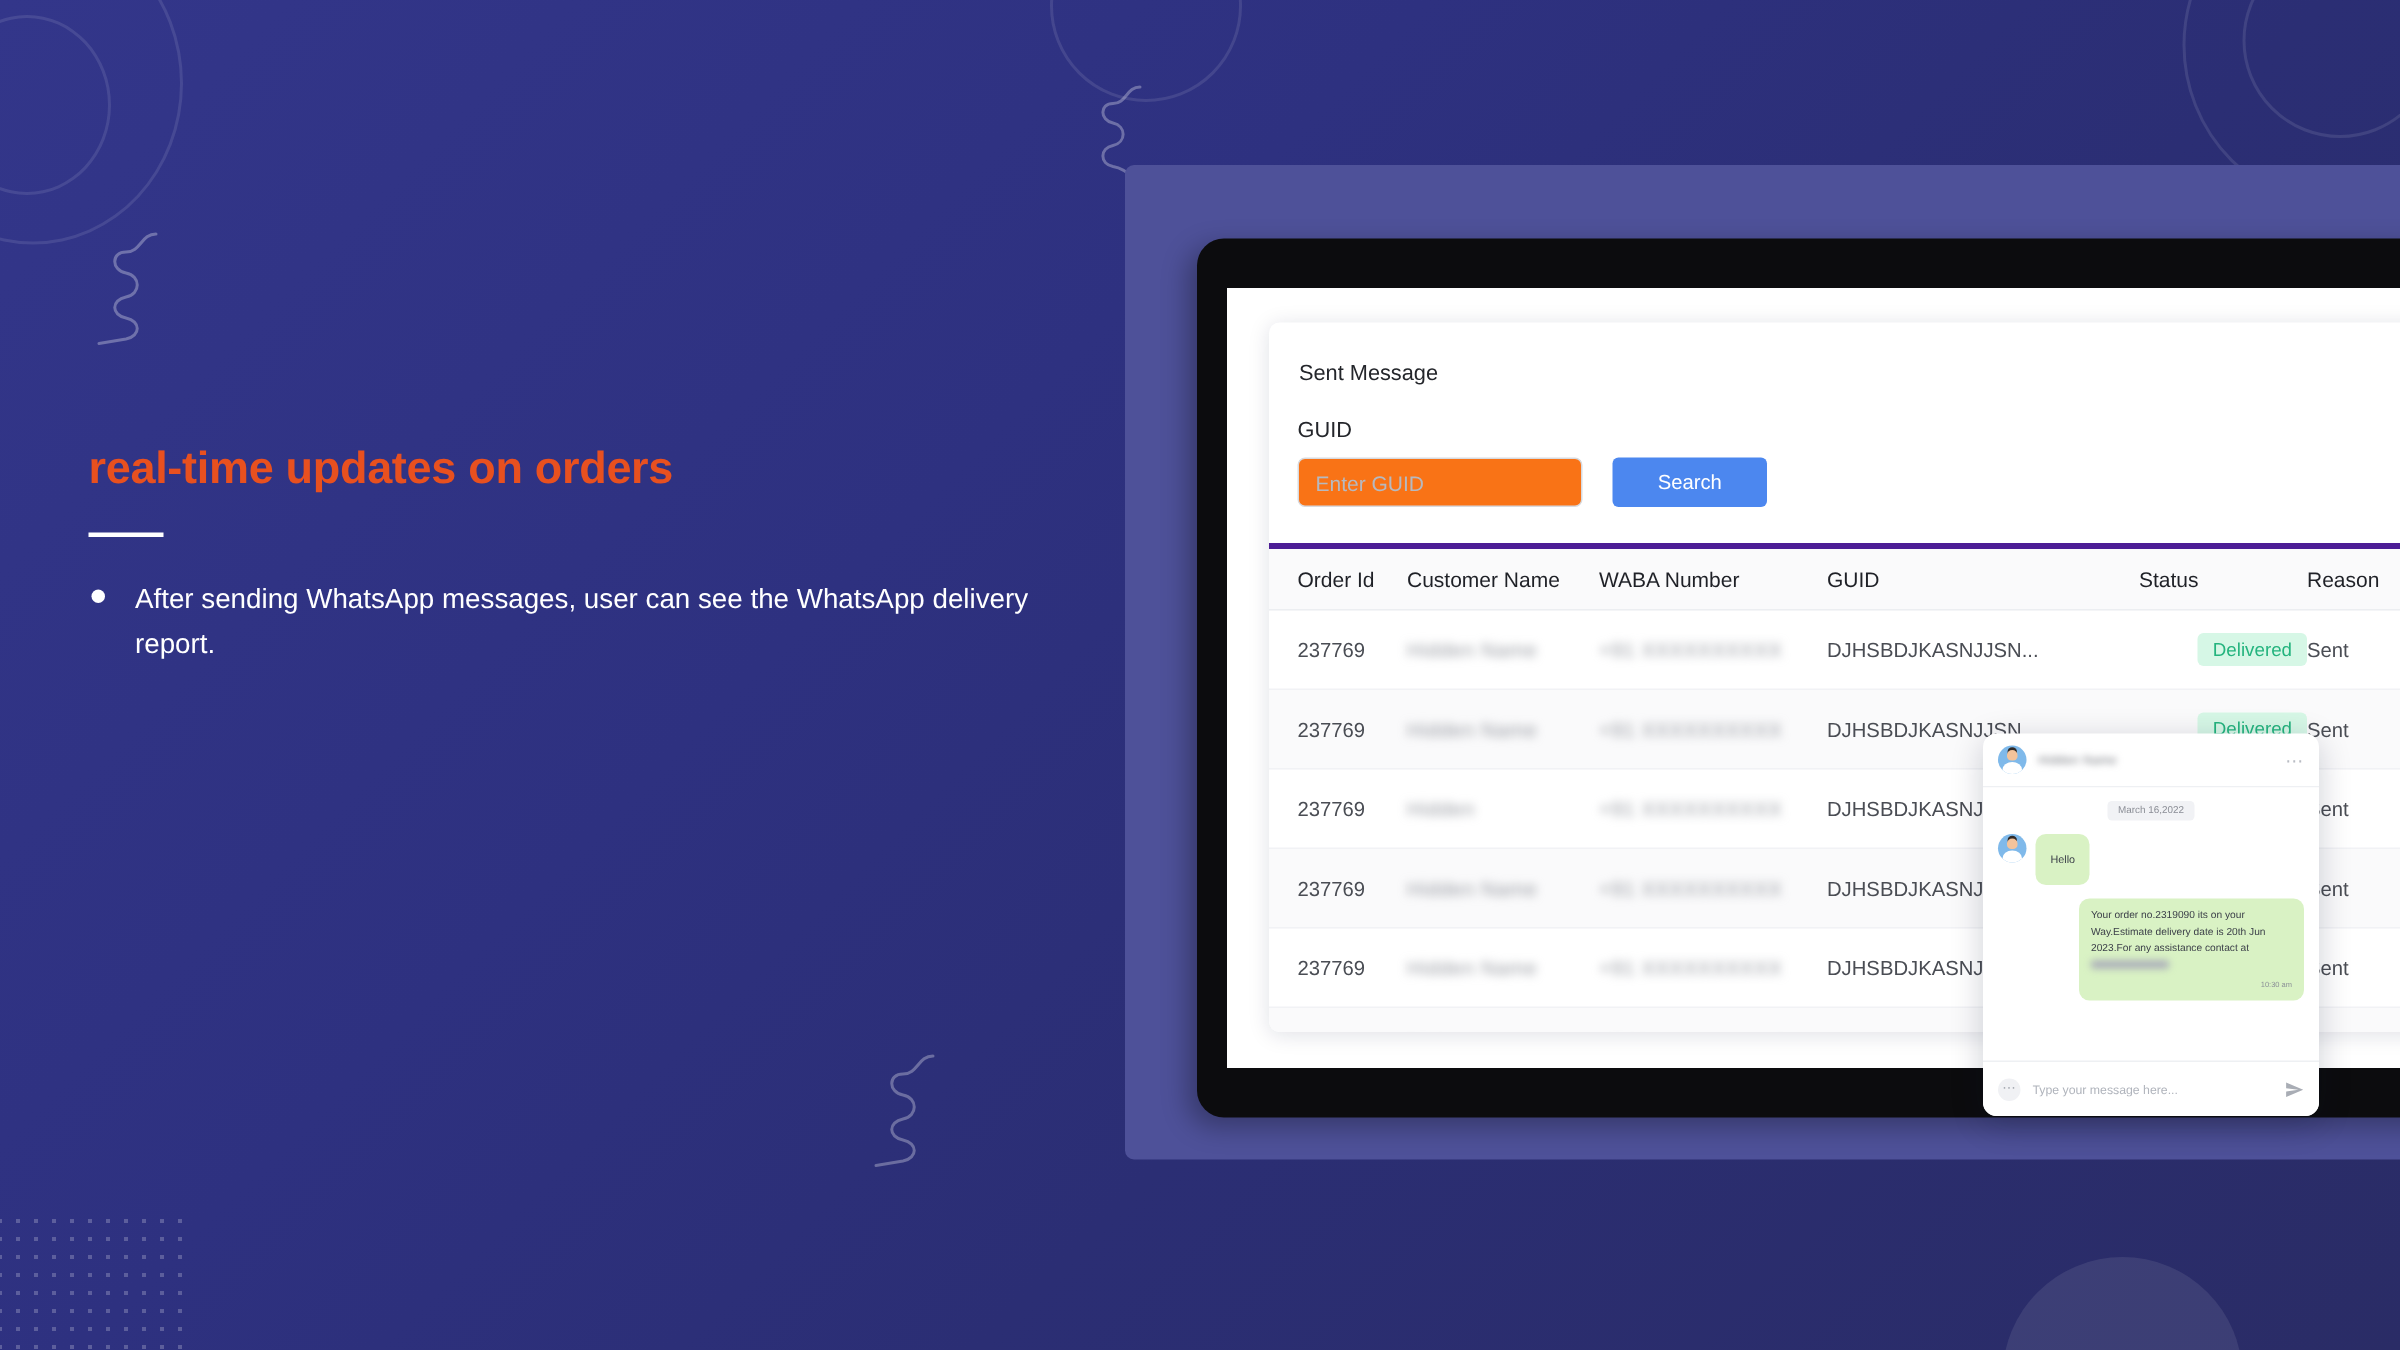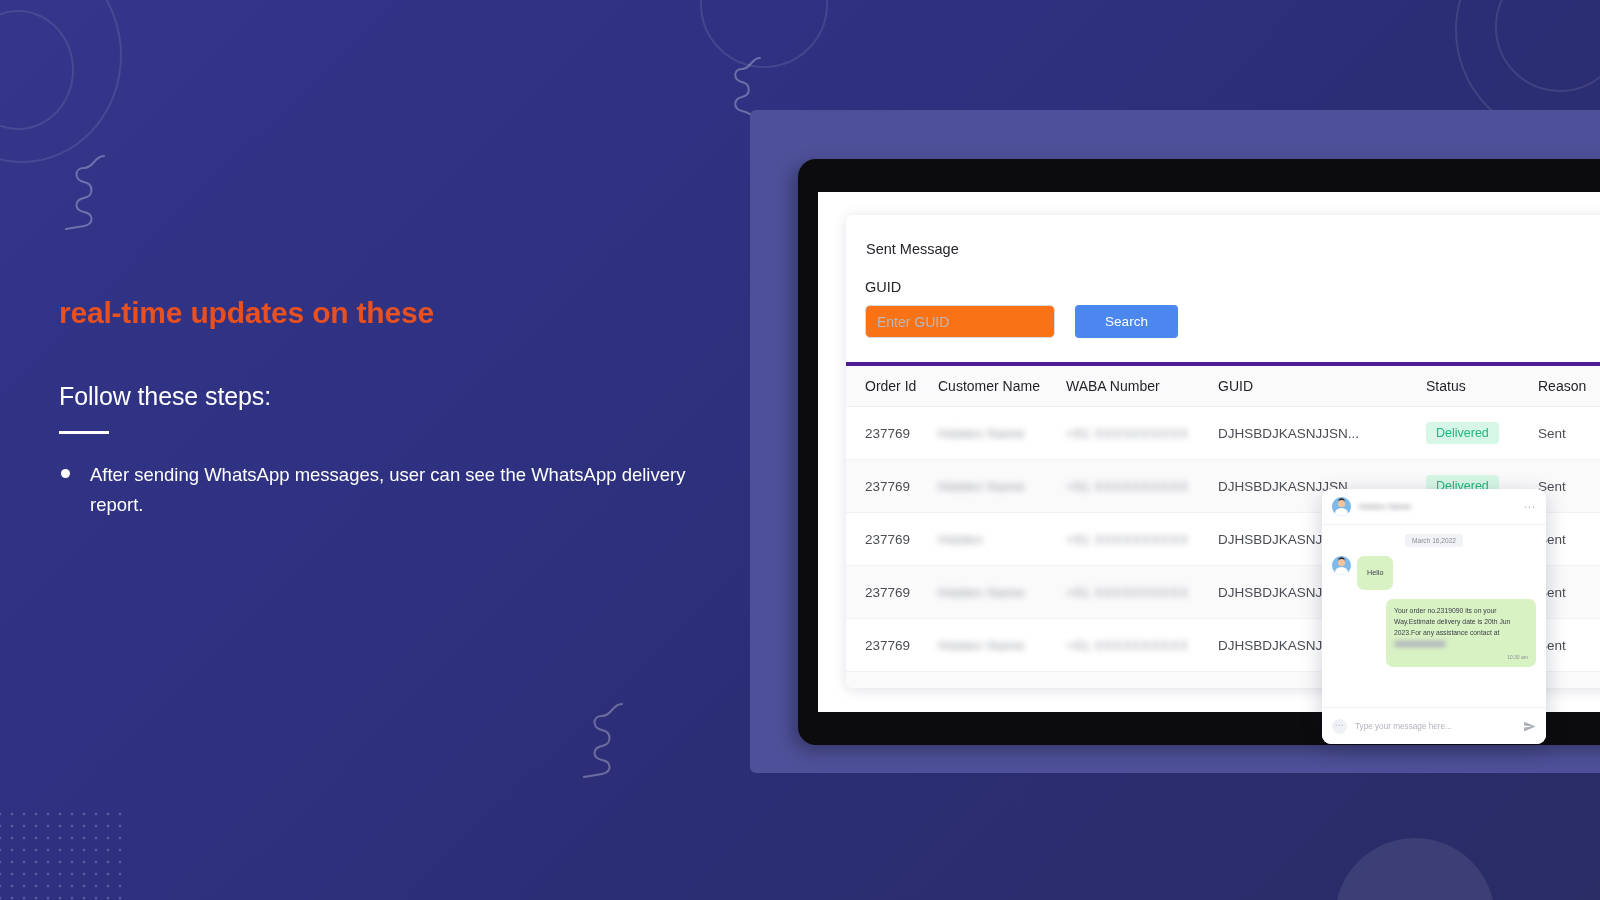--- a/index.html
+++ b/index.html
@@ -137,21 +137,21 @@
   table.grid td {
     font-size: 13.5px; color: #4a4d54;
     padding: 15px 0;
     border-bottom: 1px solid #f1f2f5;
   }
   table.grid tbody tr:nth-child(even) { background: #fafafb; }
   .c-order  { width: 92px;  padding-left: 19px !important; }
   .c-name   { width: 128px; }
   .c-waba   { width: 152px; }
   .c-guid   { width: 208px; }
-  .c-status { width: 112px; }
+  .c-status { width: 112px; text-align: right; }
   .c-reason { width: auto; }
 
   .blurtext {
     display: inline-block;
     color: #9a9da4;
     filter: blur(3.2px);
     -webkit-filter: blur(3.2px);
     user-select: none;
     letter-spacing: 0.4px;
   }
@@ -278,23 +278,22 @@
     </svg>
   </div>
   <div class="deco squiggle" style="left:576px; top:700px;">
     <svg width="56" height="82" viewBox="0 0 56 82" fill="none">
       <path d="M46 4 C36 4, 36 16, 26 16 C16 16, 16 28, 26 30 C36 32, 36 44, 26 46 C16 48, 16 58, 26 60 C36 62, 36 72, 26 74 C20 75, 14 76, 8 77" stroke="rgba(255,255,255,0.30)" stroke-width="2" stroke-linecap="round"></path>
     </svg>
   </div>
 
   <div class="copy">
     <h1 class="headline">
-      <span class="accent">real-time updates on these</span>
+      <span class="accent">real-time updates on orders</span>
     </h1>
-    <div class="subhead">Follow these steps:</div>
     <div class="rule"></div>
     <ul class="bullets">
       <li>
         <span class="dot"></span>
         <span>After sending WhatsApp messages, user can see the WhatsApp delivery report.</span>
       </li>
     </ul>
   </div>
 
   <div class="mock-panel"></div>

